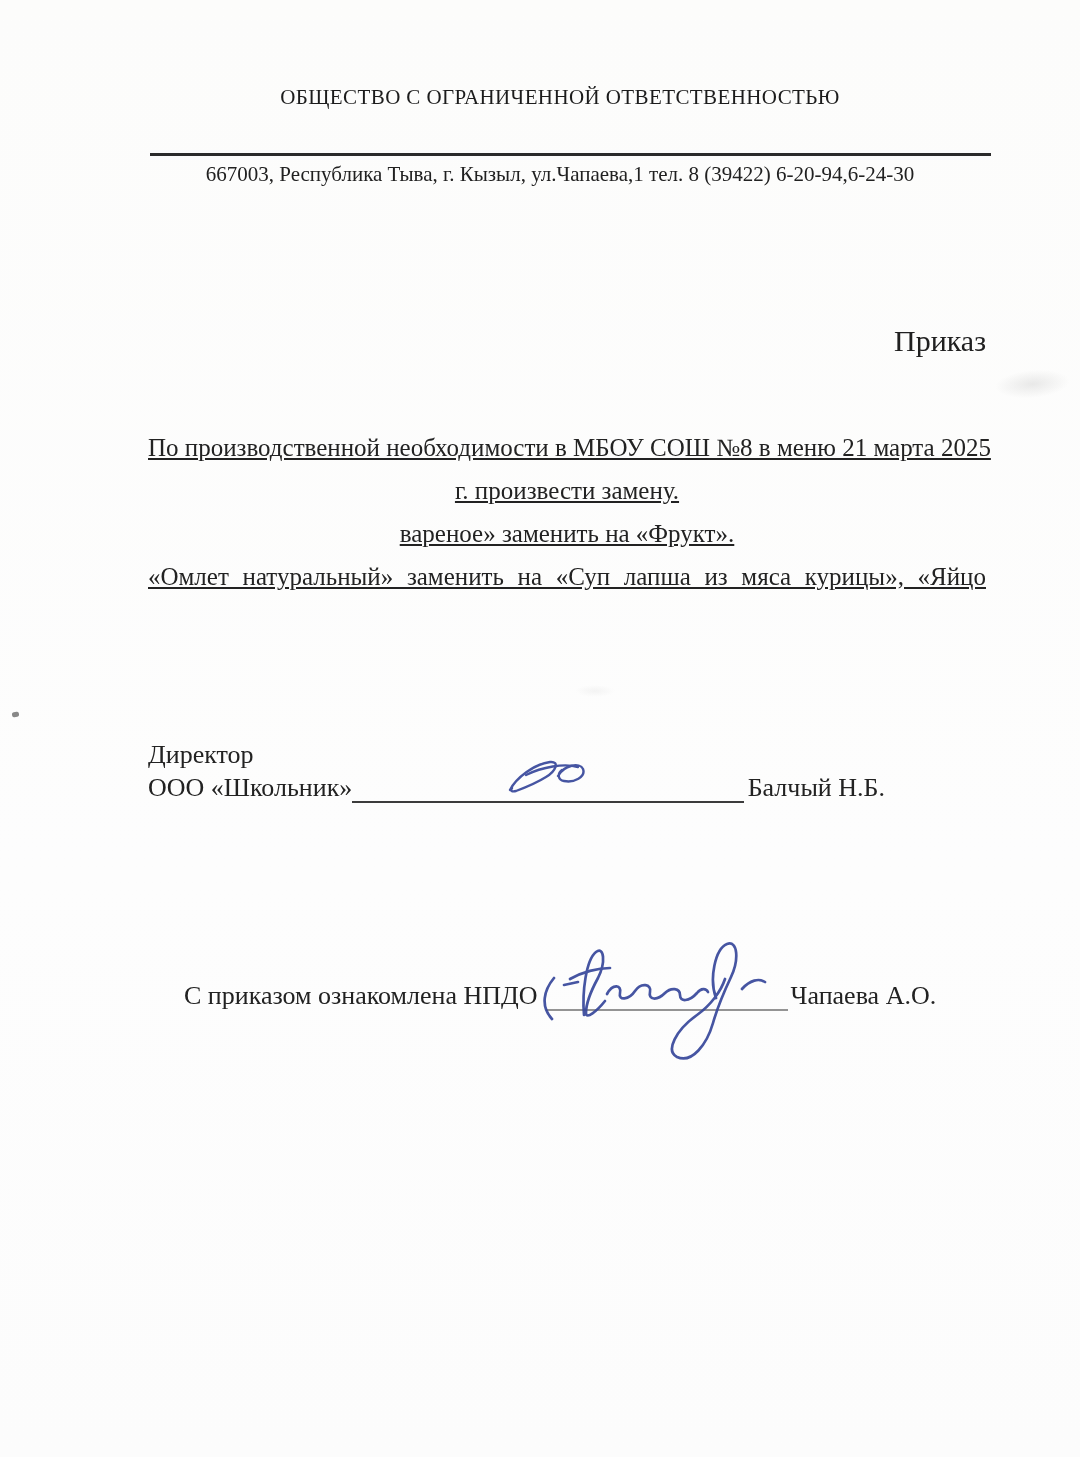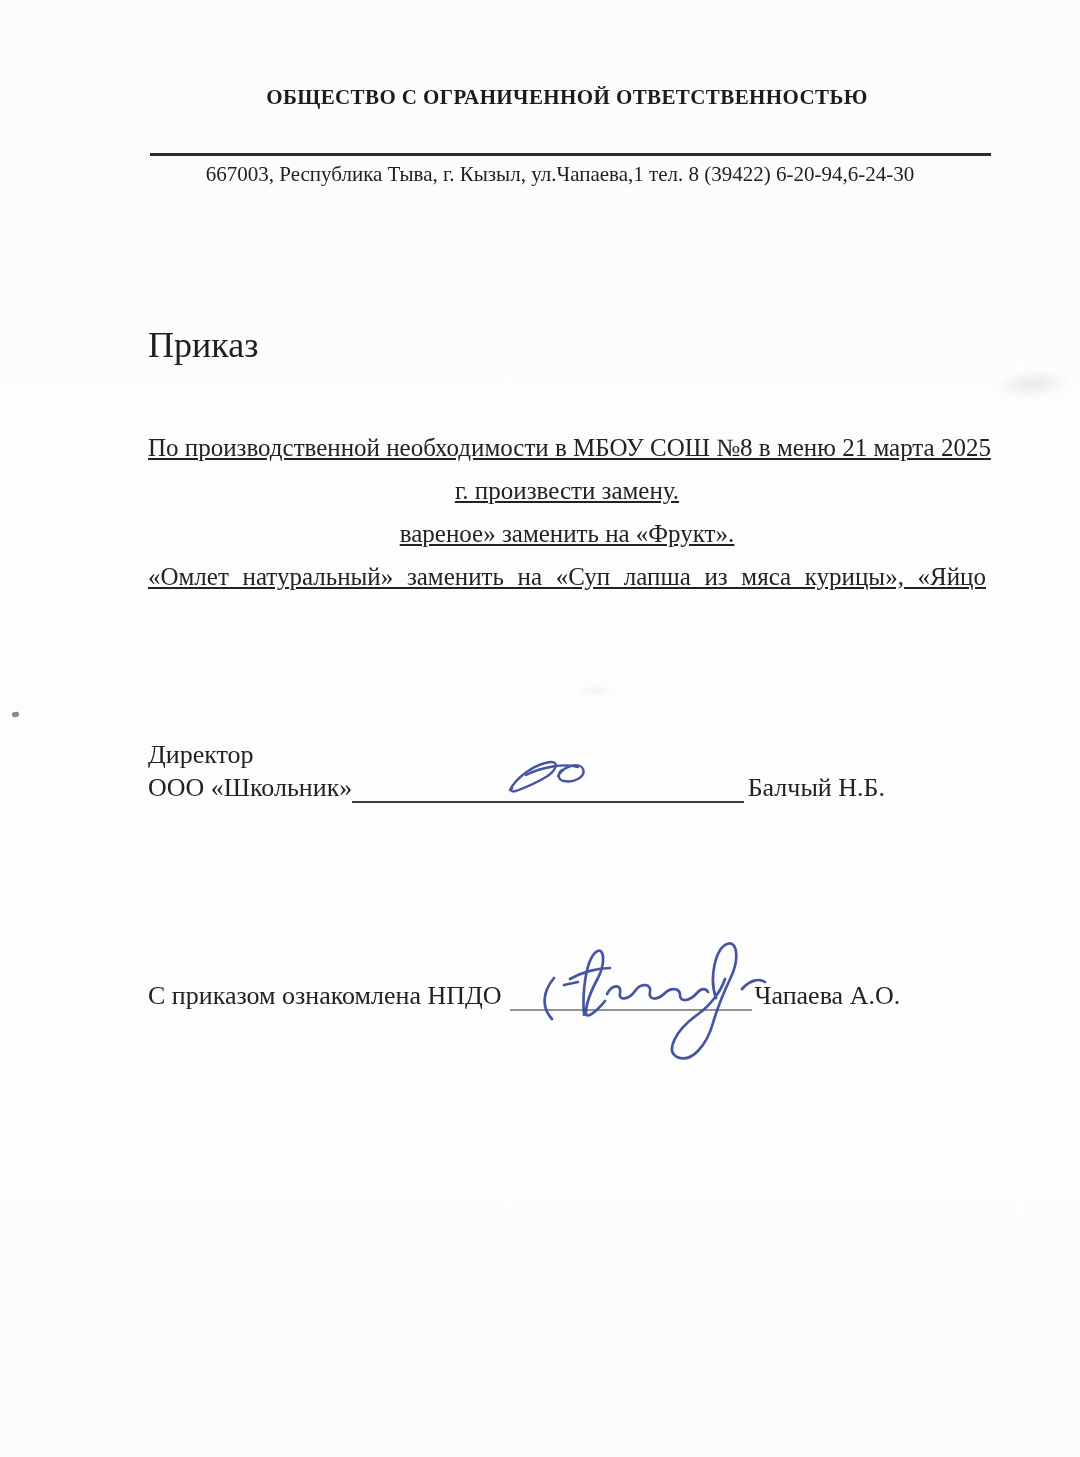--- a/index.html
+++ b/index.html
@@ -17,25 +17,25 @@
   }
   .scan-page {
     position: absolute;
     inset: 0;
     background: linear-gradient(180deg, #fcfcfb 0%, #fdfdfd 60%, #fcfcfc 100%);
   }
 
   
   .org-header {
     position: absolute;
-    left: 127px;
+    left: 120px;
     top: 84px;
     width: 880px;
     text-align: center;
-    font-weight: bold;
+    font-weight: normal;
     font-size: 21px;
     line-height: 26px;
     letter-spacing: 0.4px;
     color: #1c1c1c;
   }
   .header-rule {
     position: absolute;
     left: 150px;
     top: 153px;
     width: 841px;
@@ -52,22 +52,22 @@
     line-height: 27px;
     color: #212121;
   }
 
   
   .doc-title {
     position: absolute;
     left: 148px;
     top: 324px;
     width: 838px;
-    text-align: left;
-    font-size: 36px;
+    text-align: right;
+    font-size: 30px;
     color: #202020;
   }
 
   
   .doc-body {
     position: absolute;
     left: 148px;
     top: 426px;
     width: 838px;
     font-size: 25px;
@@ -130,21 +130,21 @@
   .ack-row {
     position: absolute;
     left: 148px;
     top: 981px;
     display: flex;
     align-items: flex-end;
     font-size: 26px;
     line-height: 30px;
     color: #222222;
   }
-  .ack-label { white-space: nowrap; }
+  .ack-label { white-space: nowrap; margin-left: 36px; }
   .sig-line-gray {
     width: 242px;
     border-bottom: 2px solid #949494;
     height: 26px;
     margin-left: 8px;
     margin-right: 3px;
   }
   .ack-name { white-space: nowrap; }
 
   .sig-big {

